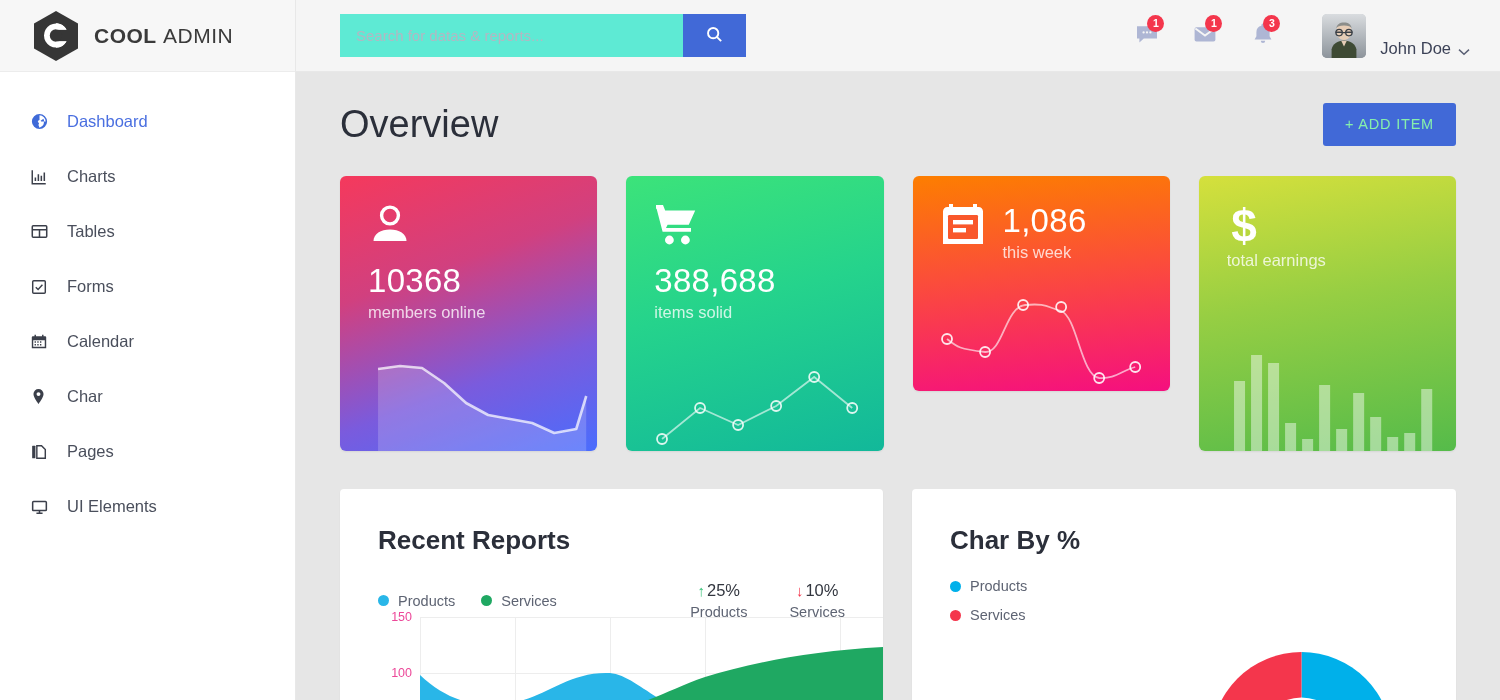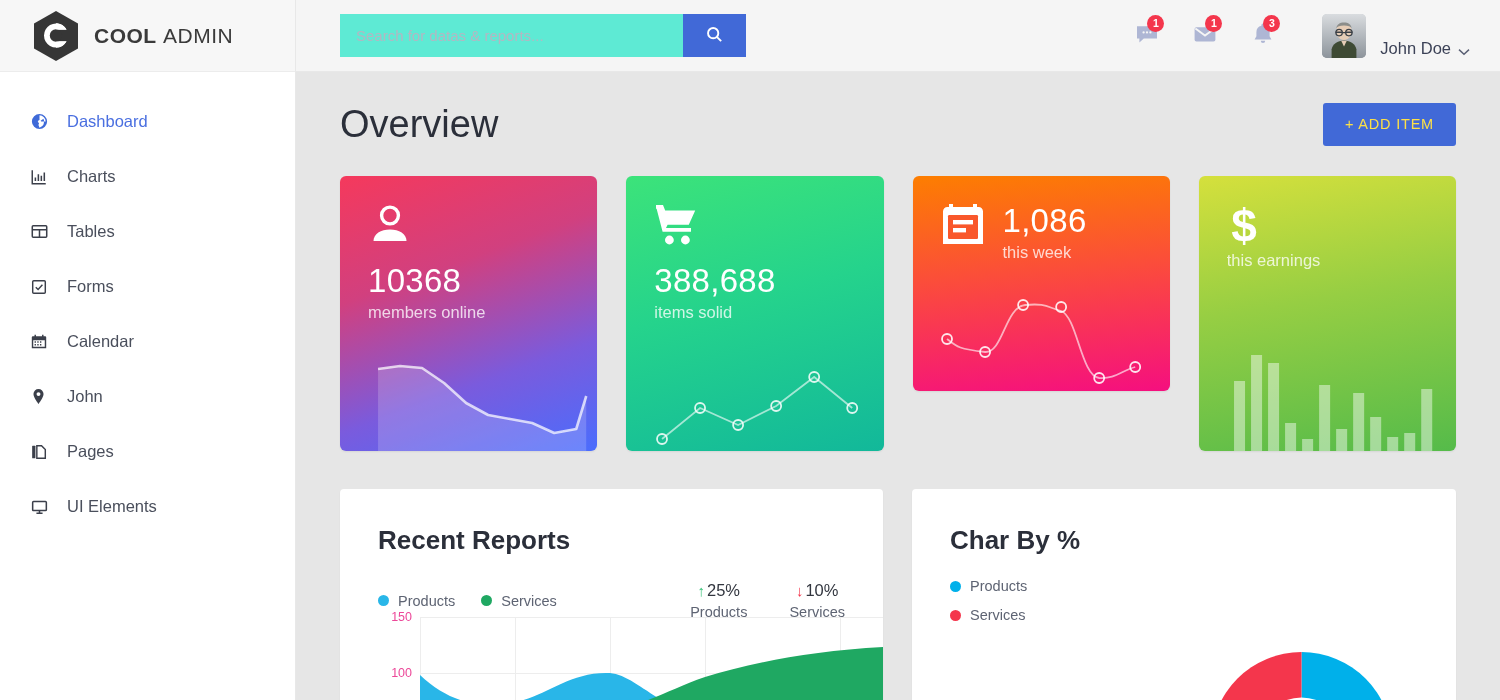--- a/index.html
+++ b/index.html
@@ -101,21 +101,21 @@
   
   .content {
     flex: 1; background: #e6e6e6; padding: 0 44px;
     overflow: hidden; position: relative;
   }
   .page-head {
     display: flex; align-items: center; height: 104px;
   }
   .page-title { font-size: 38px; color: #2b2f3a; font-weight: 400; }
   .add-item-btn {
-    margin-left: auto; background: #4169d7; color: #fde047;
+    margin-left: auto; background: #4169d7; color: #86efac;
     border: none; cursor: pointer; border-radius: 3px;
     height: 43px; padding: 0 22px; font-size: 14.5px;
     letter-spacing: .8px; font-family: "Liberation Sans", sans-serif;
     font-weight: 400;
     text-align: right;
   }
 
   .stat-row { display: flex; gap: 29px; align-items: flex-start; }
   .stat-card {
     width: 259px; border-radius: 6px; position: relative;
@@ -243,21 +243,21 @@
         </span>
         <span class="lbl">Calendar</span>
       </div>
 
       <div class="nav-item">
         <span class="ico">
           <svg width="17" height="18" viewBox="0 0 16 20" fill="currentColor">
             <path d="M8 1.2a5.6 5.6 0 0 0-5.6 5.6c0 4.1 5.6 11 5.6 11s5.6-6.9 5.6-11A5.6 5.6 0 0 0 8 1.2zm0 7.8a2.2 2.2 0 1 1 0-4.4 2.2 2.2 0 0 1 0 4.4z"></path>
           </svg>
         </span>
-        <span class="lbl">John</span>
+        <span class="lbl">Char</span>
       </div>
 
       <div class="nav-item">
         <span class="ico">
           <svg width="18" height="18" viewBox="0 0 20 20" fill="currentColor">
             <rect x="2.4" y="3" width="3.6" height="14" rx="0.6"></rect>
             <path d="M7.6 3h5.2l4.2 4.2V17H7.6z" fill="none" stroke="currentColor" stroke-width="1.6"></path>
           </svg>
         </span>
         <span class="lbl">Pages</span>
@@ -439,21 +439,21 @@
             </svg>
           </div>
         </div>
 
         <div class="stat-card tall c4">
           <div class="stat-icon">
             <svg width="34" height="48" viewBox="0 0 34 48" fill="#ffffff">
               <text x="17" y="42" font-family="Liberation Sans, sans-serif" font-size="46" font-weight="700" text-anchor="middle" fill="#ffffff">$</text>
             </svg>
           </div>
-          <div class="stat-label">this earnings</div>
+          <div class="stat-label">total earnings</div>
           <div class="spark">
             <svg width="257" height="100" viewBox="0 0 257 100" preserveAspectRatio="none">
               <g fill="rgba(255,255,255,0.45)">
                 <rect x="35" y="30" width="11" height="70"></rect>
                 <rect x="52" y="4" width="11" height="96"></rect>
                 <rect x="69" y="12" width="11" height="88"></rect>
                 <rect x="86" y="72" width="11" height="28"></rect>
                 <rect x="103" y="88" width="11" height="12"></rect>
                 <rect x="120" y="34" width="11" height="66"></rect>
                 <rect x="137" y="78" width="11" height="22"></rect>

